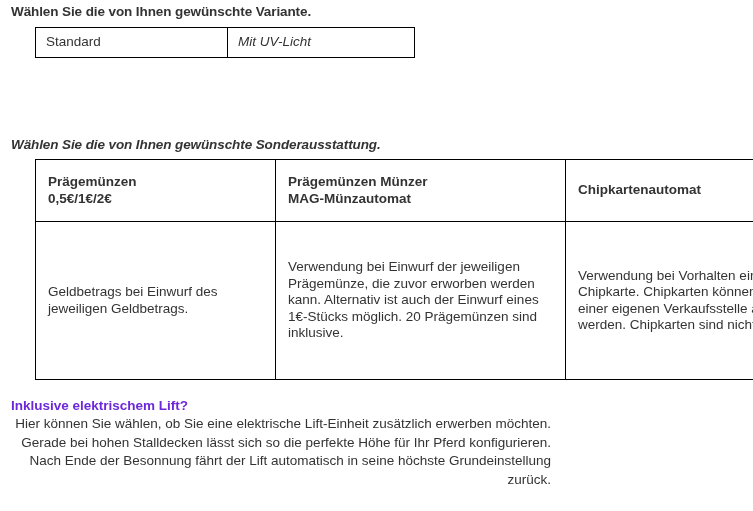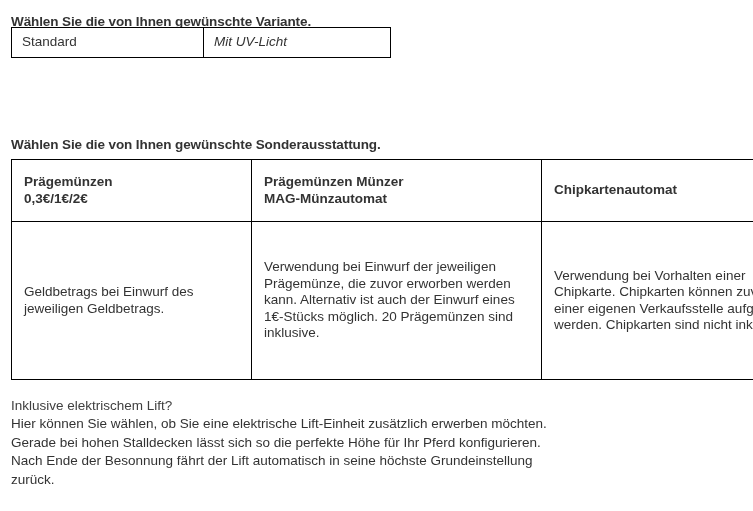--- a/index.html
+++ b/index.html
@@ -26,33 +26,35 @@
   .section-heading {
     font-size: 13.5px;
     font-weight: bold;
     color: #333333;
     letter-spacing: -0.1px;
     line-height: 16px;
   }
   #heading-variante {
     position: absolute;
     left: 11px;
-    top: 14px;
+    top: 4px;
   }
   #heading-sonder {
     position: absolute;
     left: 11px;
     top: 137px;
+    font-style: italic;
   }
 
   
   table.grid {
     border-collapse: collapse;
     table-layout: fixed;
     background: #ffffff;
+    margin-left: 24px;
   }
   table.grid td {
     border: 1.6px solid #000000;
     vertical-align: middle;
     color: #333333;
     font-size: 13.5px;
     line-height: 16.5px;
   }
 
   
@@ -98,32 +100,33 @@
 
   
   #lift-block {
     position: absolute;
     left: 11px;
     top: 397px;
     width: 540px;
   }
   #lift-block .lift-title {
     font-size: 13.5px;
-    font-weight: normal;
-    color: #404040;
+    font-weight: bold;
+    color: #6d28d9;
     line-height: 17px;
     margin: 0 0 1px 0;
   }
   #lift-block .lift-body {
     font-size: 13.5px;
     font-weight: normal;
     color: #333333;
     line-height: 18.5px;
     margin: 0;
     white-space: pre-line;
+    text-align: right;
   }
 </style>
 </head>
 <body>
 
 <div class="page">
 
   <div class="section-heading" id="heading-variante">Wählen Sie die von Ihnen gewünschte Variante.</div>
 
   <table class="grid" id="table-variante">
@@ -139,21 +142,21 @@
     </tbody>
   </table>
 
   <div class="section-heading" id="heading-sonder">Wählen Sie die von Ihnen gewünschte Sonderausstattung.</div>
 
   <table class="grid" id="table-sonder">
     <tbody>
       <tr class="row-head">
         <td class="col-1">
           <span class="cellline">Prägemünzen</span>
-          <span class="cellline">0,3€/1€/2€</span>
+          <span class="cellline">0,5€/1€/2€</span>
         </td>
         <td class="col-2">
           <span class="cellline">Prägemünzen Münzer</span>
           <span class="cellline">MAG-Münzautomat</span>
         </td>
         <td class="col-3">
           <span class="cellline">Chipkartenautomat</span>
         </td>
       </tr>
       <tr class="row-body">

